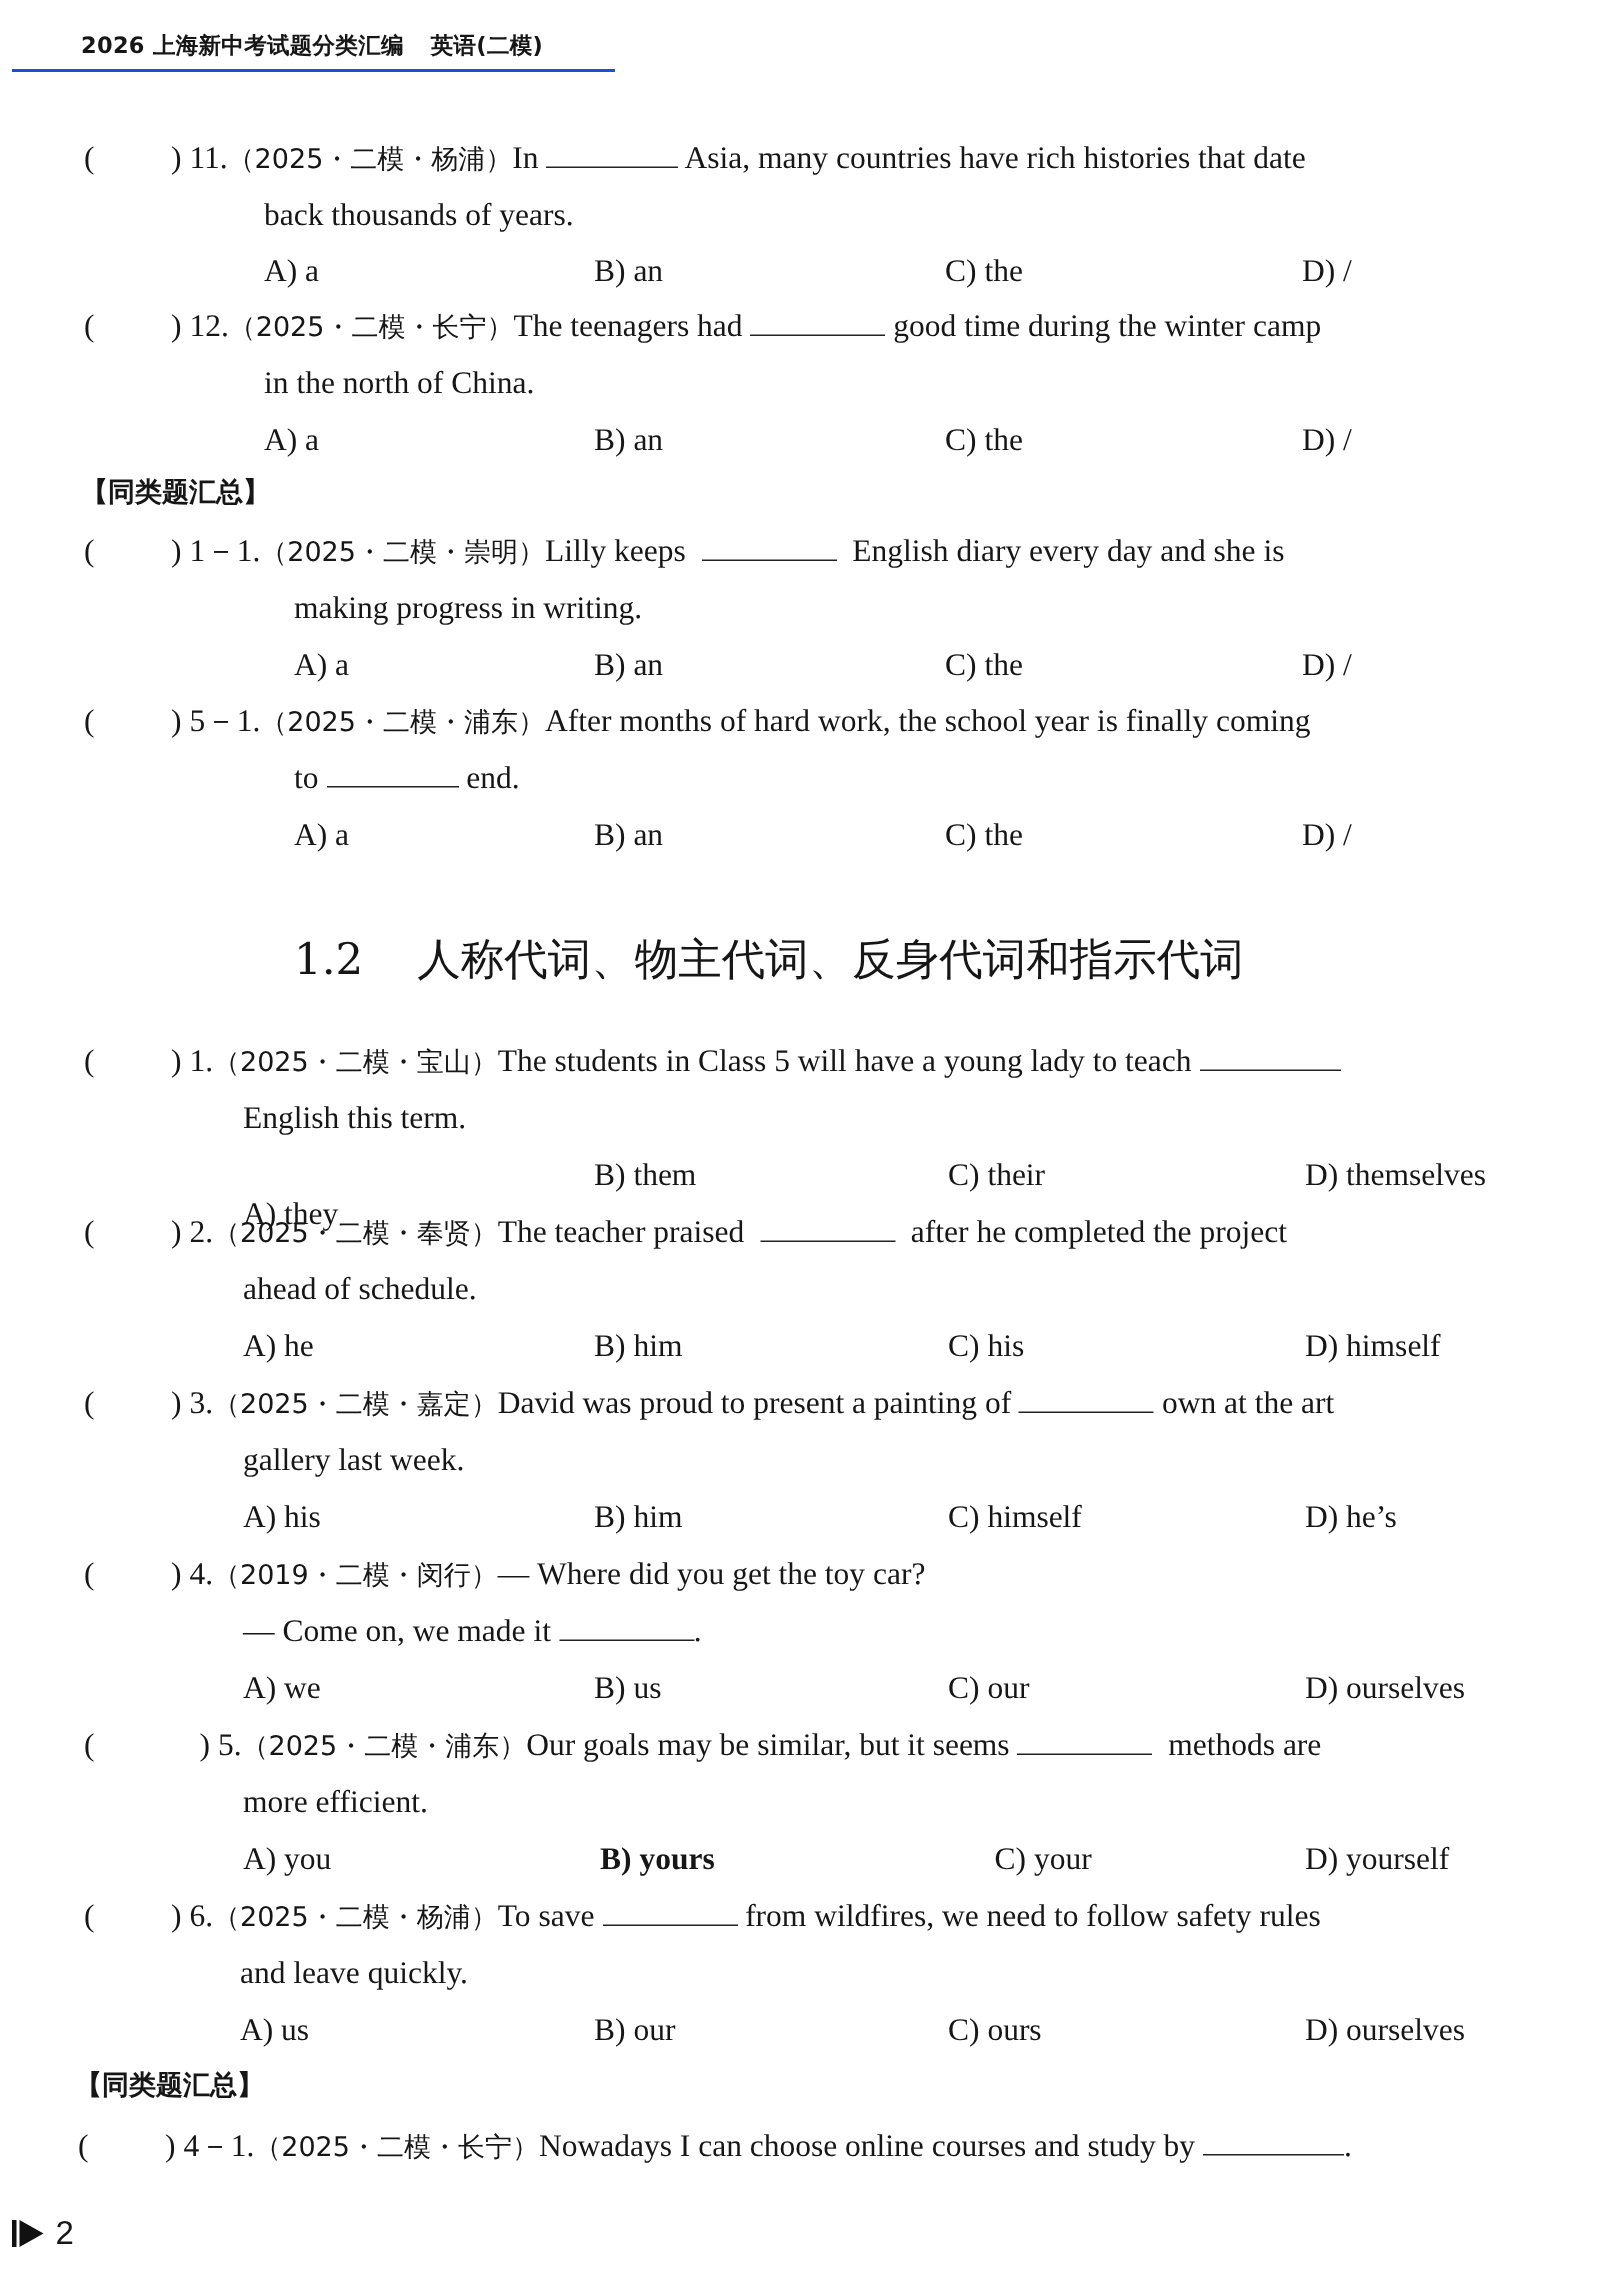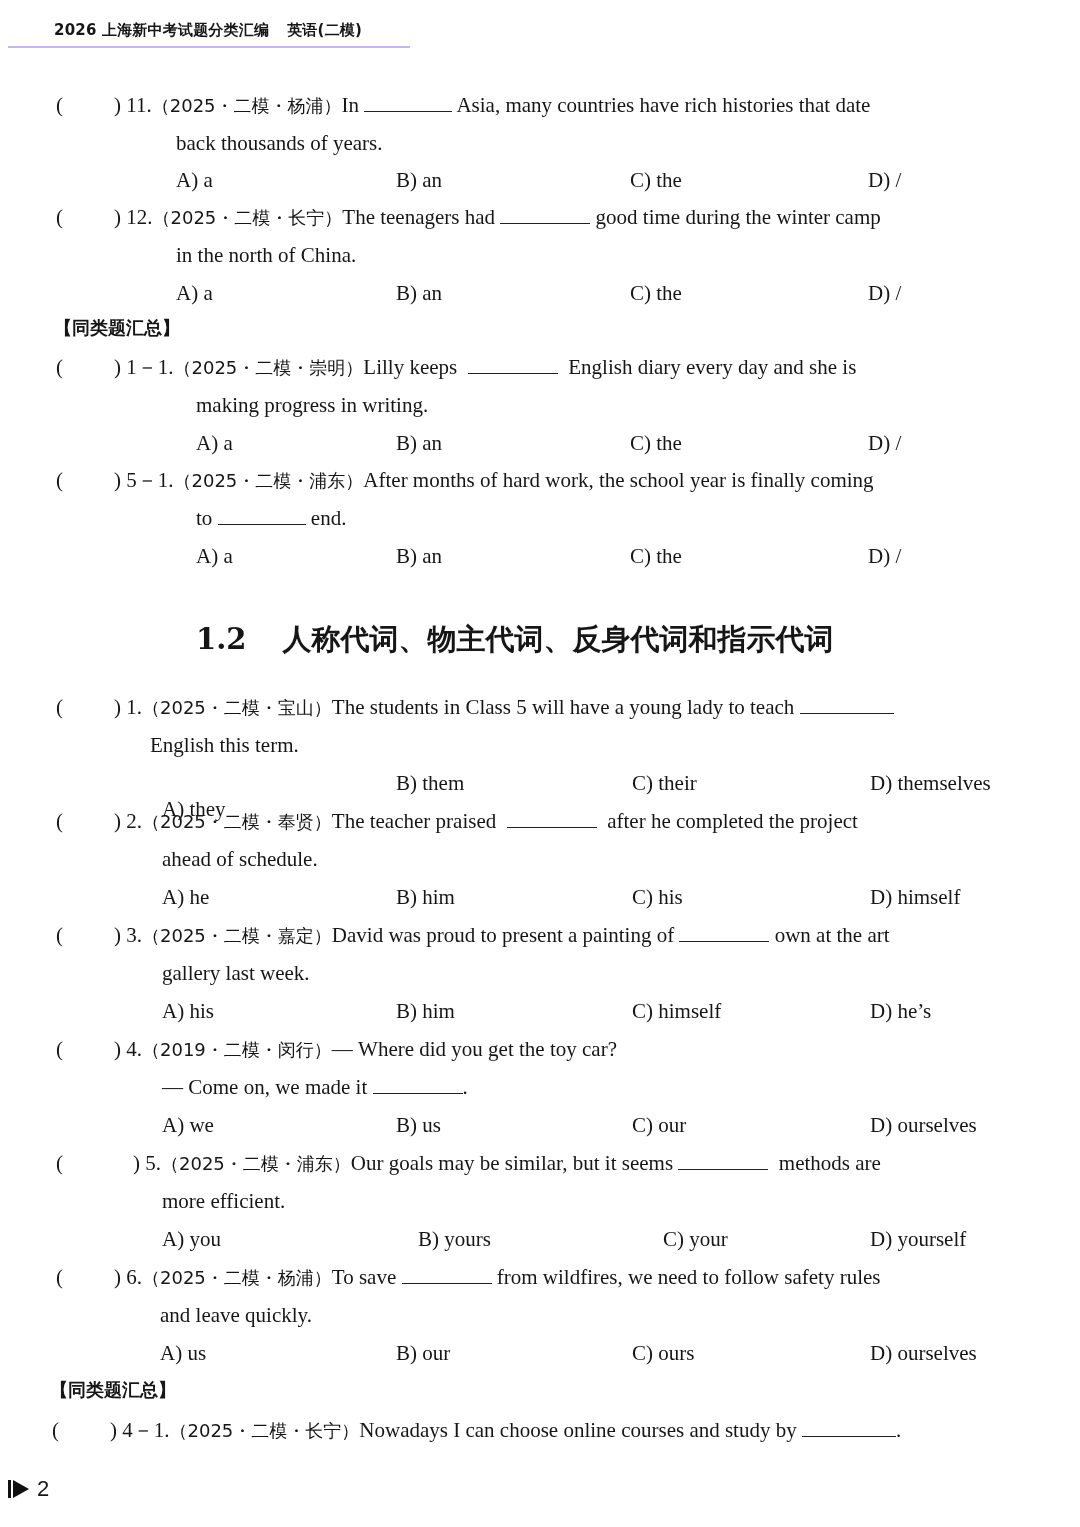--- a/index.html
+++ b/index.html
@@ -1,30 +1,30 @@
 <!DOCTYPE html>
 <html><head>
 <meta charset="utf-8">
 <style>
   html, body { margin: 0; padding: 0; background: #ffffff; }
   body { width: 1080px; height: 1527px; position: relative; overflow: hidden;
          font-family: "Liberation Serif", "DejaVu Serif", serif; color: #161616; }
   .header { position: absolute; left: 8px; top: 18px; width: 402px; height: 28px;
-            border-bottom: 2px solid #c4b5fd; }
+            border-bottom: 2px solid #1d4ed8; }
   .header-text { position: absolute; left: 46px; top: 3px; font-family: "DejaVu Sans", sans-serif;
                  font-weight: bold; font-size: 15px; letter-spacing: 0.2px; white-space: nowrap; }
   .header-text .sub { margin-left: 18px; }
   .line { position: absolute; font-size: 21px; white-space: nowrap; line-height: 26px; }
   .paren-open { position: absolute; font-size: 21px; line-height: 26px; }
   .blank { display: inline-block; border-bottom: 1.5px solid #222; height: 18px; vertical-align: baseline; }
   .opt { position: absolute; font-size: 21px; white-space: nowrap; line-height: 26px; }
   .cn { font-family: "DejaVu Sans", sans-serif; font-size: 18px; }
   .summary { position: absolute; font-family: "DejaVu Sans", sans-serif; font-weight: bold; font-size: 18px; }
   .section-title { position: absolute; left: 196px; top: 620px; font-family: "DejaVu Serif", serif;
-                   font-weight: bold; font-size: 29px; white-space: nowrap; }
+                   font-weight: normal; font-size: 29px; white-space: nowrap; }
   .section-title .num { margin-right: 36px; }
   .footer { position: absolute; left: 8px; top: 1476px; font-size: 22px; white-space: nowrap; }
   .footer .bar { display: inline-block; width: 3px; height: 18px; background: #111; vertical-align: -2px; }
   .footer .tri { display: inline-block; width: 0; height: 0; border-top: 9px solid transparent;
                  border-bottom: 9px solid transparent; border-left: 16px solid #111; vertical-align: -2px; margin-left: 2px; }
   .footer .pg { margin-left: 8px; font-family: "Liberation Sans", sans-serif; }
 </style>
 </head>
 <body>
 
@@ -97,21 +97,21 @@
 <div class="section-title">
   <span class="num">1.2</span><span>人称代词、物主代词、反身代词和指示代词</span>
 </div>
 
 <div>
   <span class="paren-open" style="left:56px;top:694px;">(</span>
   <div class="line" style="left:114px;top:694px;">
     )&nbsp;<span>1.</span><span class="cn">（2025・二模・宝山）</span><span>The students in Class 5 will have a young lady to teach</span>
     <span class="blank" style="width:94px"></span>
   </div>
-  <div class="line" style="left:150px;top:732px;">English this term.</div>
+  <div class="line" style="left:162px;top:732px;">English this term.</div>
   <div class="opt" style="left:162px;top:796px;">A) they</div>
   <div class="opt" style="left:396px;top:770px;">B) them</div>
   <div class="opt" style="left:632px;top:770px;">C) their</div>
   <div class="opt" style="left:870px;top:770px;">D) themselves</div>
 </div>
 
 <div>
   <span class="paren-open" style="left:56px;top:808px;">(</span>
   <div class="line" style="left:114px;top:808px;">
     )&nbsp;<span>2.</span><span class="cn">（2025・二模・奉贤）</span><span>The teacher praised</span>
@@ -156,21 +156,21 @@
 
 <div>
   <span class="paren-open" style="left:56px;top:1150px;">(</span>
   <div class="line" style="left:114px;top:1150px;margin-left:19px;">
     )&nbsp;<span>5.</span><span class="cn">（2025・二模・浦东）</span><span>Our goals may be similar, but it seems</span>
     <span class="blank" style="width:90px"></span>&nbsp;
     <span>methods are</span>
   </div>
   <div class="line" style="left:162px;top:1188px;">more efficient.</div>
   <div class="opt" style="left:162px;top:1226px;">A) you</div>
-  <div class="opt" style="left:418px;top:1226px;">B) yours</div>
+  <div class="opt" style="left:400px;top:1226px;font-weight:bold;">B) yours</div>
   <div class="opt" style="left:632px;top:1226px;margin-left:31px;">C) your</div>
   <div class="opt" style="left:870px;top:1226px;">D) yourself</div>
 </div>
 
 <div>
   <span class="paren-open" style="left:56px;top:1264px;">(</span>
   <div class="line" style="left:114px;top:1264px;">
     )&nbsp;<span>6.</span><span class="cn">（2025・二模・杨浦）</span><span>To save</span>
     <span class="blank" style="width:90px"></span>
     <span>from wildfires, we need to follow safety rules</span>

